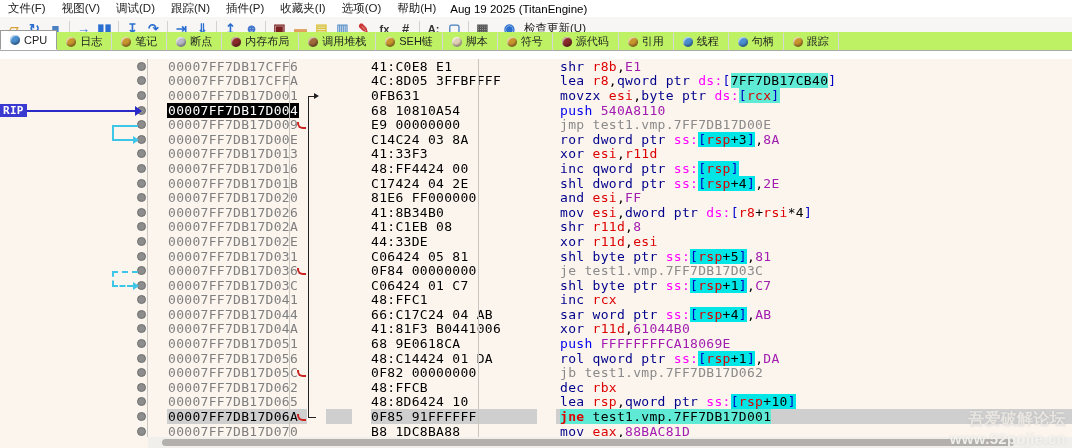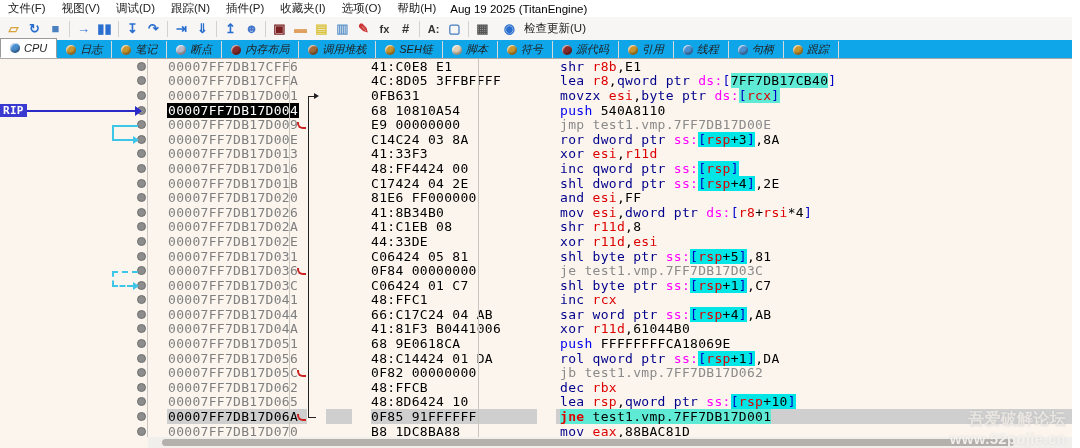--- a/index.html
+++ b/index.html
@@ -14,22 +14,22 @@
 
   
   #toolbar{position:absolute;top:17px;left:0;right:0;height:23px;background:#f7f6f5;
     border-bottom:1px solid #dcdcdc;display:flex;align-items:center;padding-left:3px;}
   .tbi{width:21px;height:19px;display:flex;align-items:center;justify-content:center;
     font-size:13px;font-weight:bold;cursor:default;}
   .tb-sep{width:1px;height:16px;background:#d4d2d0;margin:0 3px;}
   #update-btn{display:flex;align-items:center;font-size:11.5px;color:#222;padding:0 6px;gap:4px;}
 
   
-  #tabbar{position:absolute;top:40px;left:0;right:0;height:18px;background:#0ea5e9;
-    border-bottom:1px solid #aaa;display:flex;align-items:flex-end;font-size:11px;font-style:italic;}
+  #tabbar{position:absolute;top:32px;left:0;right:0;height:18px;background:#bef264;
+    border-bottom:1px solid #aaa;display:flex;align-items:flex-end;font-size:11px;}
   .tab{display:flex;align-items:center;gap:4px;height:17px;padding:0 9px;color:#222;
     border-right:1px solid #d8d8d8;cursor:default;}
   .tab.active{background:#fff;border:1px solid #9a9a9a;border-bottom:1px solid #fff;height:18px;}
   .tab-ico{width:10px;height:10px;border-radius:50%;display:inline-block;
     box-shadow:inset -1px -2px 2px rgba(0,0,0,.35), inset 1px 1px 1px rgba(255,255,255,.7);}
 
   
   #disasm{position:absolute;top:59px;left:0;right:0;bottom:0;background:#fcf5ee;
     font-family:"DejaVu Sans Mono","Liberation Mono",monospace;font-size:13px;letter-spacing:.3px;}
   #rows{position:absolute;top:0;left:0;right:0;}
@@ -41,21 +41,21 @@
   .c-addr span{padding:0 1px;}
   .addr-sel{background:#000;color:#fff;}
   .c-arrow{width:26px;height:100%;}
   .c-bytes{width:166px;color:#000;}
   .c-dis{flex:1;padding-left:4px;}
   .row.hl .c-addr{color:#000;}
   .row.hl .c-addr,.row.hl .c-arrow,.row.hl .c-bytes,.row.hl .c-dis{background:#cfcfcf;}
 
   
   .t-mn{color:#00008b}.t-pu{color:#0000ee}.t-gr{color:#8a8a8a}.t-reg{color:#dd0000}
-  .t-imm{color:#000000}.t-seg{color:#ff00ff}.t-blk{color:#000}.t-br{color:#0000c8}
+  .t-imm{color:#a21caf}.t-seg{color:#ff00ff}.t-blk{color:#000}.t-br{color:#0000c8}
   .t-jne{color:#e00000;font-weight:bold}
   .b-y{background:#5eead4}.b-c{background:#00e6e6}
 
   
   .vsep{position:absolute;top:0;bottom:11px;width:1px;background:#c9c6c2;}
 
   
   #rip{position:absolute;left:0;top:45px;height:13px;background:#3a3ad0;color:#fff;
     font-family:"DejaVu Sans Mono",monospace;font-size:11px;font-weight:bold;
     display:flex;align-items:center;padding:0 3px;}

